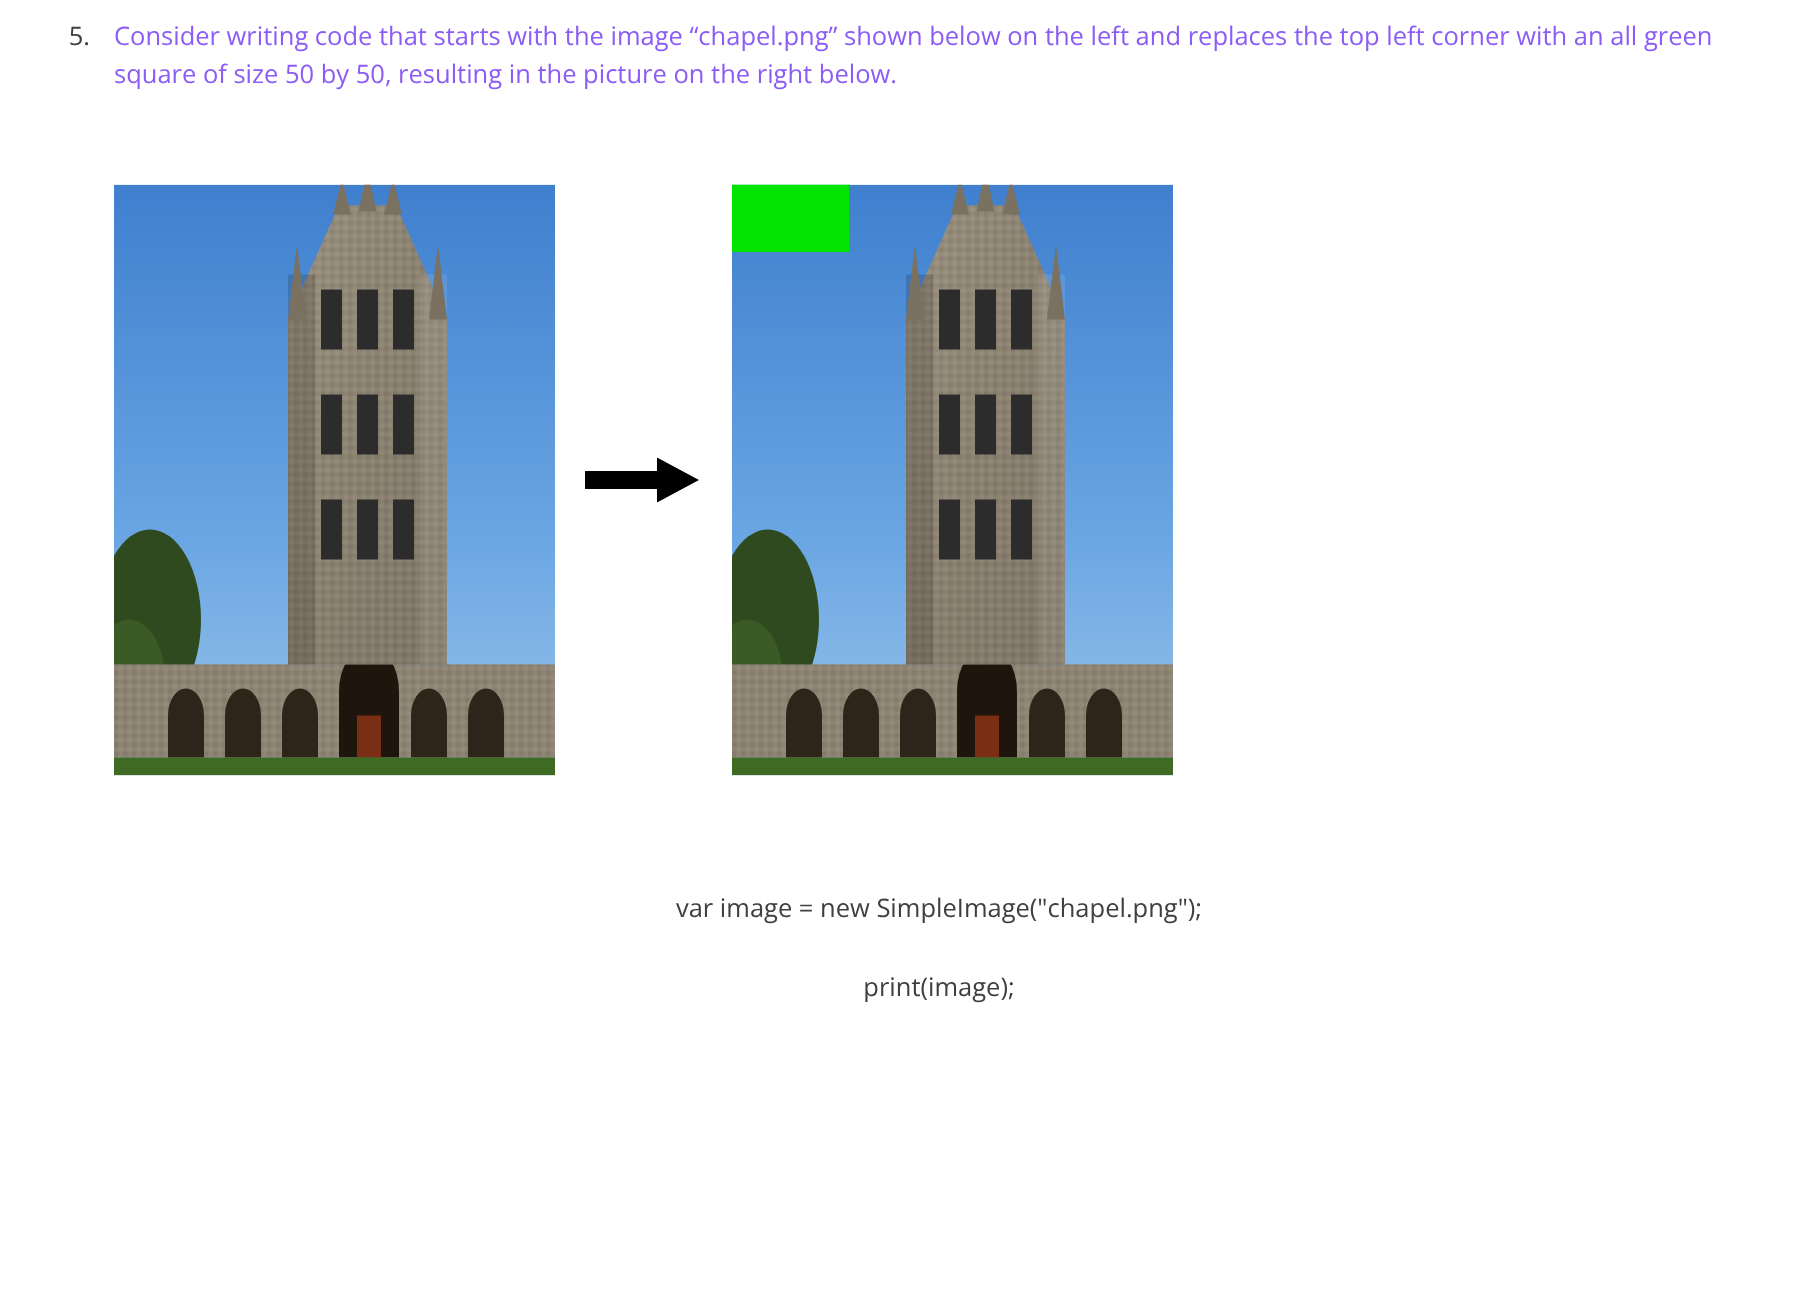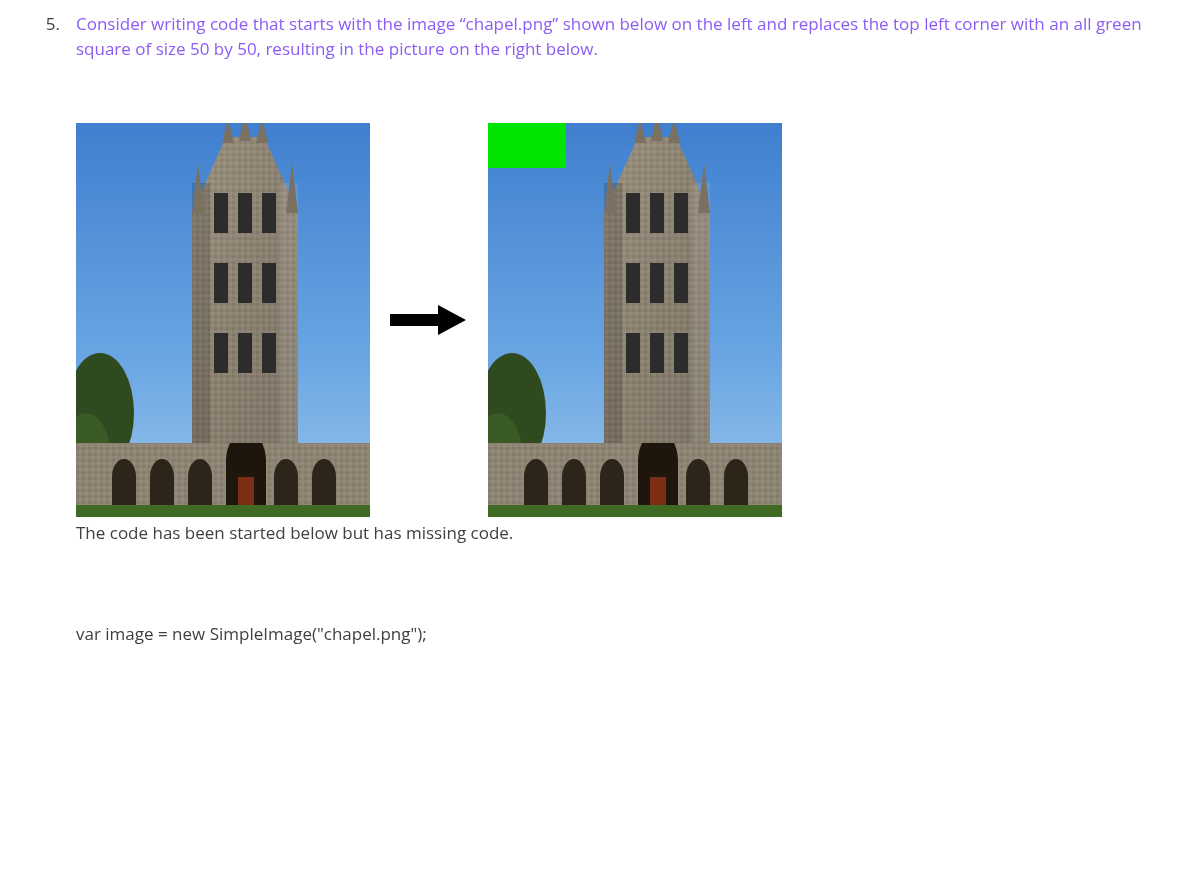--- a/index.html
+++ b/index.html
@@ -94,20 +94,21 @@
     color: #404040;
   }
   .code-block {
     margin-left: 52px;
     margin-top: 76px;
     color: #404040;
     font-size: 17px;
   }
   .code-block .line {
     margin: 0 0 28px 0;
+    text-align: center;
   }
   .code-block .line:last-child {
     margin-bottom: 0;
   }
 </style>
 </head>
 <body>
 
 <div class="page">
 
@@ -245,19 +246,19 @@
           <polygon points="180,20 186,-4 192,20"></polygon>
           <polygon points="163,18 169,-10 175,18"></polygon>
         </g>
         <rect x="0" y="382" width="294" height="12" fill="#3e6a24"></rect>
       </svg>
       <div class="green-square"></div>
     </div>
 
   </div>
 
-  <div class="caption">The code has been started below but has missing code.</div>
 
   <div class="code-block">
     <div class="line">var image = new SimpleImage("chapel.png");</div>
+    <div class="line">print(image);</div>
   </div>
 
 </div>
 
 </body></html>

